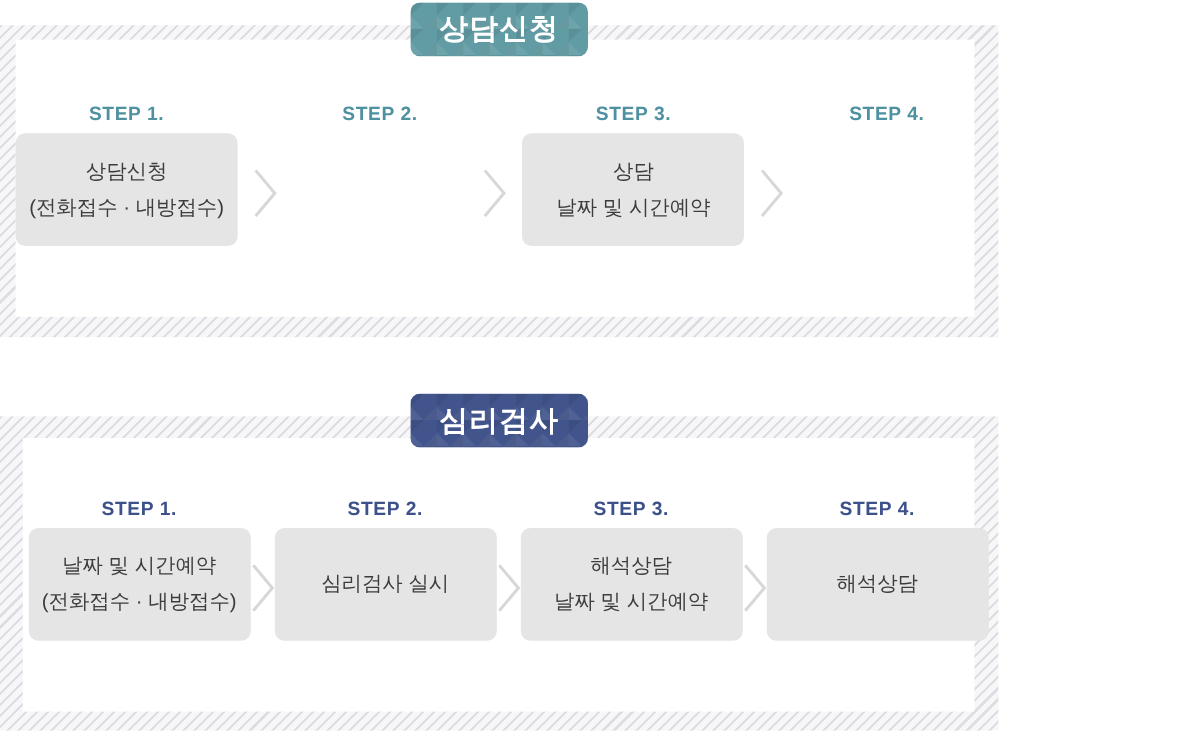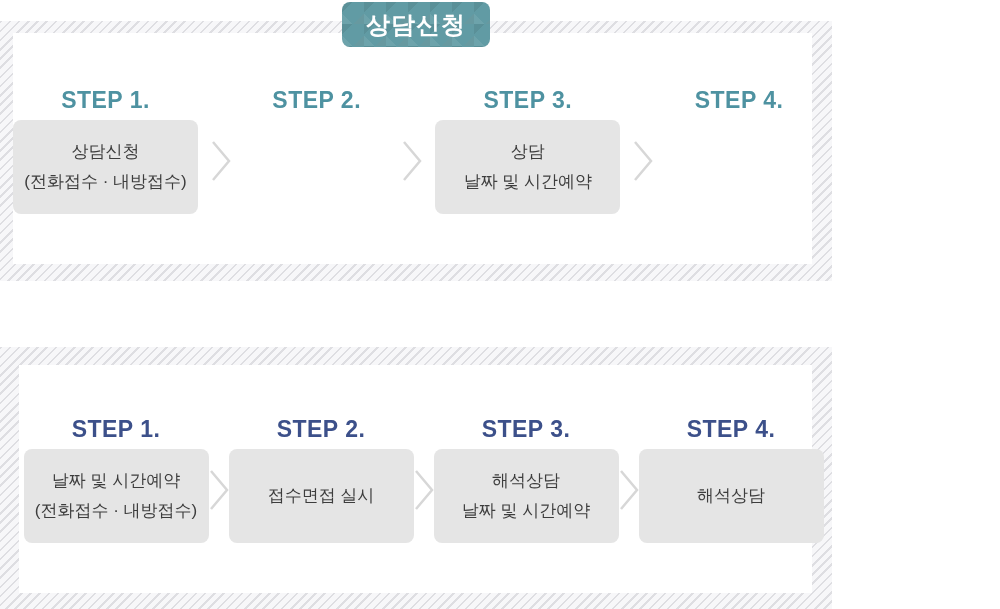--- a/index.html
+++ b/index.html
@@ -59,21 +59,21 @@
     justify-content: center;
     align-items: flex-start;
   }
   .panel--psych .steps { transform: translateX(8px); }
 
   .step {
     width: 185px;
     display: flex; flex-direction: column; align-items: center;
   }
   .step-label {
-    font-size: 23px; font-weight: bold;
+    font-size: 16px; font-weight: bold;
     margin-bottom: 6px;
     letter-spacing: 0.5px;
   }
   .panel--counsel .step-label { color: #4e92a1; }
   .panel--psych   .step-label { color: #3c508a; }
 
   .box {
     width: 185px; height: 94px;
     background: #e5e5e5;
     border-radius: 8px;
@@ -141,20 +141,21 @@
         <div class="step">
           <div class="step-label">STEP 4.</div>
         </div>
 
       </div>
     </div>
   </div>
 </section>
 
 <section class="panel panel--psych">
+  <div class="badge">심리검사</div>
   <div class="frame">
     <div class="inner">
       <div class="steps">
 
         <div class="step">
           <div class="step-label">STEP 1.</div>
           <div class="box">
             <span class="box-line">날짜 및 시간예약</span>
             <span class="box-line">(전화접수 · 내방접수)</span>
           </div>
@@ -162,21 +163,21 @@
 
         <div class="chev">
           <svg width="20" height="42" viewBox="0 0 20 42">
               <polyline points="2,2 18,21 2,40" fill="none" stroke="#d7d7d7" stroke-width="2.5"></polyline>
             </svg>
         </div>
 
         <div class="step">
           <div class="step-label">STEP 2.</div>
           <div class="box">
-            <span class="box-line">접수면접 실시</span>
+            <span class="box-line">심리검사 실시</span>
 
           </div>
         </div>
 
         <div class="chev">
           <svg width="20" height="42" viewBox="0 0 20 42">
               <polyline points="2,2 18,21 2,40" fill="none" stroke="#d7d7d7" stroke-width="2.5"></polyline>
             </svg>
         </div>
 

